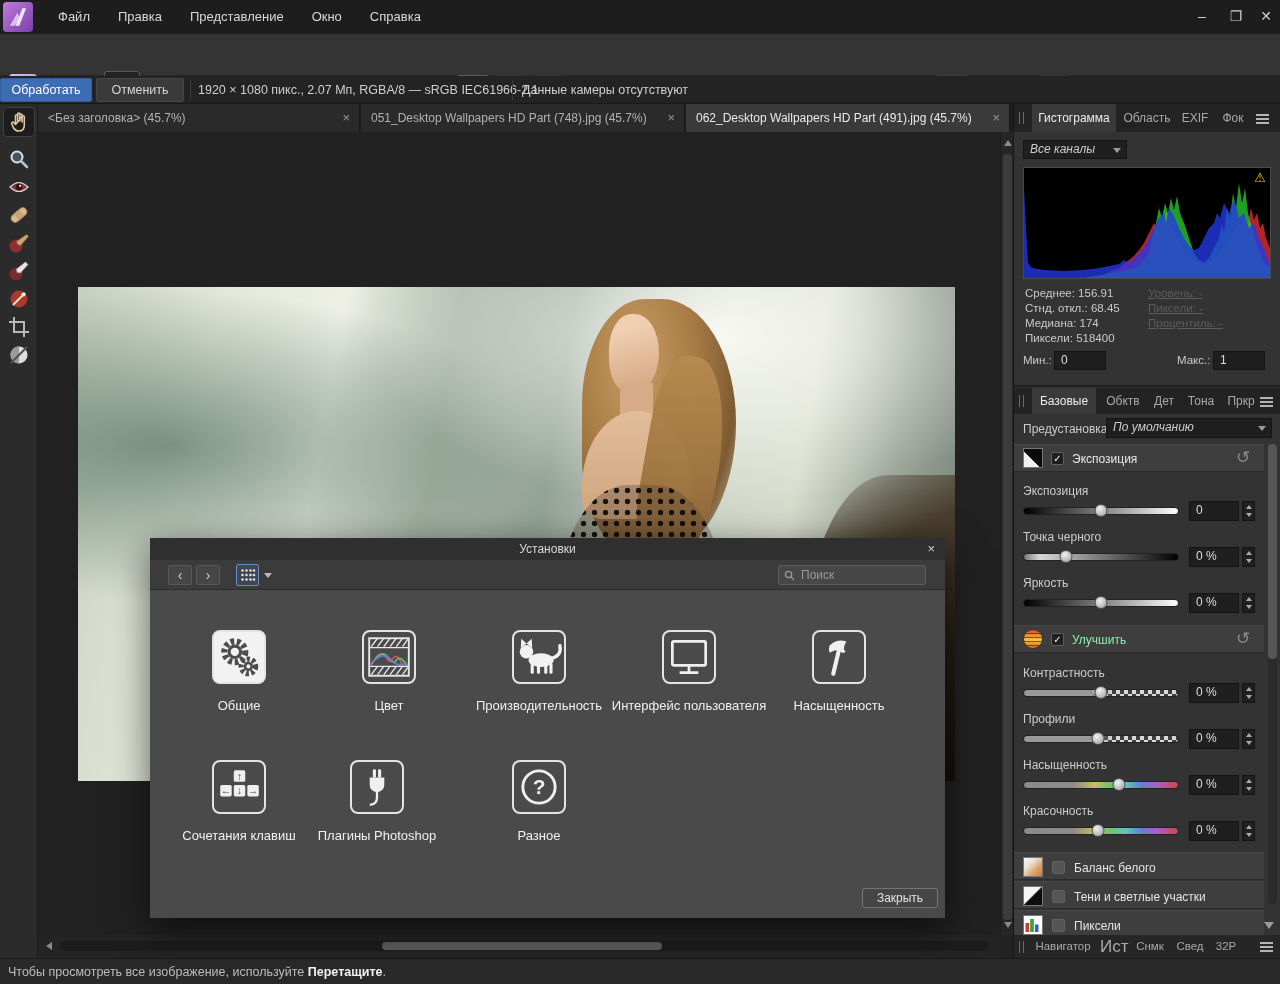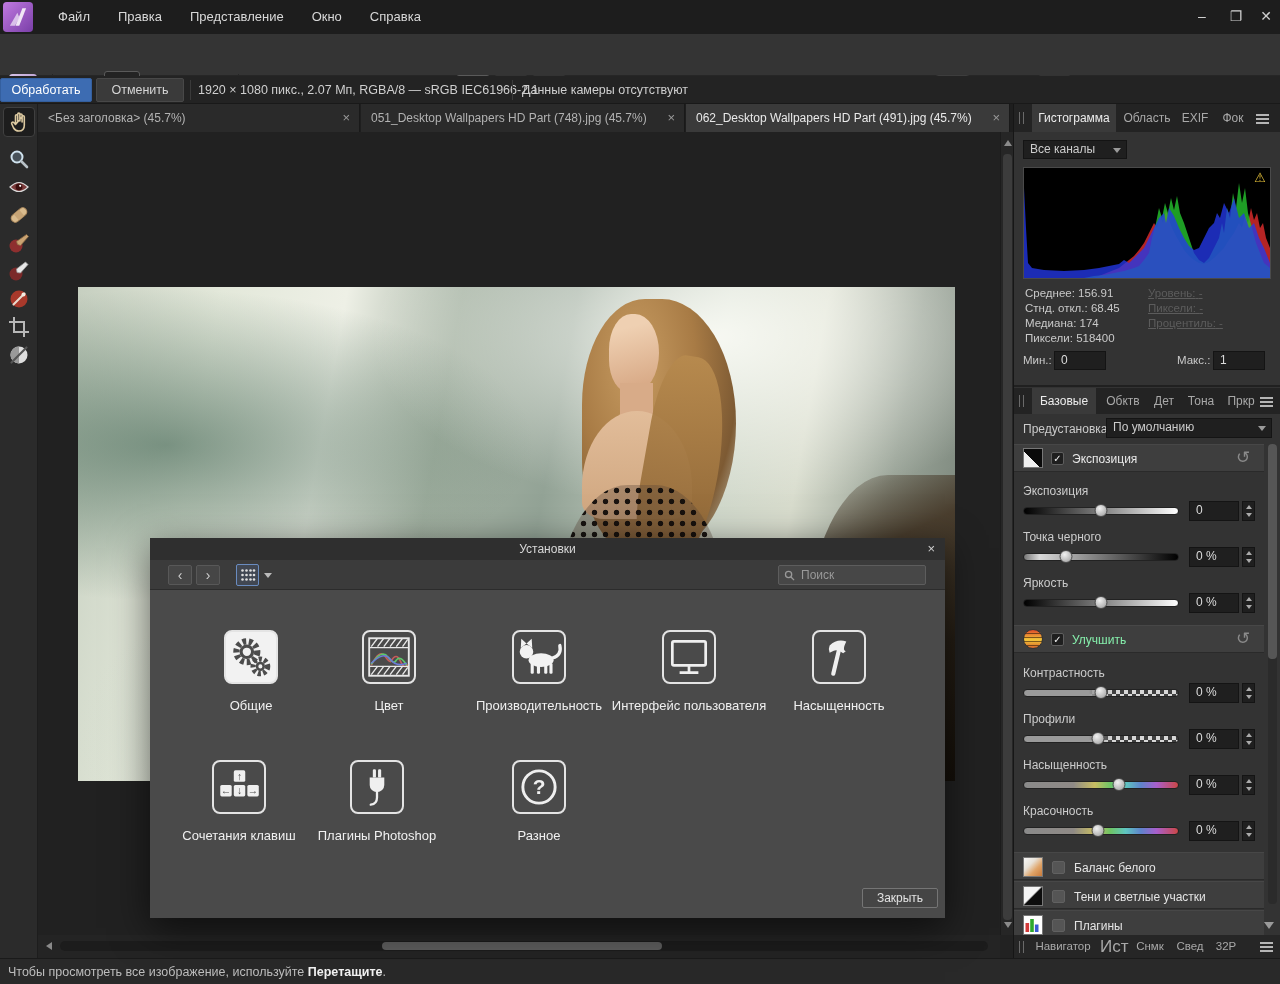--- a/index.html
+++ b/index.html
@@ -44,21 +44,21 @@
   .hscrollrow{left:38px;top:935px;width:962px;height:23px;background:#242424;}
   .arrow{width:0;height:0;position:absolute;}
   .thumbh{position:absolute;background:#5d5d5d;border-radius:5px;}
   
   .rightpanel{left:1013px;top:104px;width:267px;height:854px;background:#333;border-left:1px solid #161616;}
   .ptabrow{left:0;width:267px;background:#232323;}
   .ptab{position:absolute;top:0;text-align:center;color:#a8a8a8;font-size:12px;}
   .ptab.act{background:#3a3a3a;color:#ececec;}
   .grip{position:absolute;width:5px;height:12px;border-left:1px solid #6a6a6a;border-right:1px solid #6a6a6a;}
   .pmenu{position:absolute;width:13px;height:10px;background:repeating-linear-gradient(#b5b5b5 0 2px,transparent 2px 4px);}
-  .dd{background:#1f1f1f;border:1px solid #141414;color:#cccccc;font-size:12px;line-height:17px;padding:0 6px;position:absolute;}
+  .dd{background:#1f1f1f;border:1px solid #141414;color:#cccccc;font-size:12px;line-height:17px;padding:0 6px;position:absolute;font-style:italic;}
   .dd .caret{position:absolute;right:5px;top:7px;width:0;height:0;border-left:4px solid transparent;border-right:4px solid transparent;border-top:5px solid #9a9a9a;}
   .stat{position:absolute;font-size:11.5px;color:#c9c9c9;white-space:nowrap;}
   .stat.dim{color:#5c5c5c;text-decoration:underline;}
   .vbox{position:absolute;background:#1f1f1f;border:1px solid #141414;color:#dcdcdc;font-size:12px;line-height:17px;padding:0 6px;}
   .step{position:absolute;width:13px;background:#1f1f1f;border:1px solid #141414;display:flex;flex-direction:column;align-items:center;justify-content:space-evenly;}
   .tri-up{width:0;height:0;border-left:3.5px solid transparent;border-right:3.5px solid transparent;border-bottom:4px solid #aaa;}
   .tri-dn{width:0;height:0;border-left:3.5px solid transparent;border-right:3.5px solid transparent;border-top:4px solid #aaa;}
   .sect{position:absolute;width:250px;height:28px;background:#3e3e3e;border-top:1px solid #474747;border-bottom:1px solid #2a2a2a;}
   .cb{position:absolute;width:13px;height:13px;background:#1f1f1f;border:1px solid #5e5e5e;color:#efefef;font-size:10px;line-height:12px;text-align:center;border-radius:2px;}
   .cb.un{background:#555;border:1px solid #616161;}
@@ -533,21 +533,21 @@
     </div>
     <div class="srow" style="top:806px">
       <div class="secticon" style="left:9px;top:4px;background:#fff;padding:0">
         <svg width="18" height="18" viewBox="0 0 18 18">
             <rect x="1.5" y="7" width="3.6" height="9" fill="#d23a3a"></rect>
             <rect x="6.2" y="3" width="3.6" height="13" fill="#2ea82e"></rect>
             <rect x="10.9" y="8.5" width="3.6" height="7.5" fill="#3a5ad2"></rect>
           </svg>
       </div>
       <div class="cb un" style="left:38px;top:8px"></div>
-      <div class="slabel" style="left:60px;top:8px;color:#e4e4e4">Плагины</div>
+      <div class="slabel" style="left:60px;top:8px;color:#e4e4e4">Пиксели</div>
       <div class="arrow" style="left:250px;top:11px;border-left:5px solid transparent;border-right:5px solid transparent;border-top:7px solid #9a9a9a"></div>
     </div>
 
     <div class="pscroll" style="left:254px;top:340px;height:460px">
       <div class="pthumb" style="left:0;top:0;height:215px"></div>
     </div>
 
     <div class="abs ptabrow" style="top:831px;height:23px;background:#262626">
       <div class="grip" style="left:5px;top:6px"></div>
       <div class="ptab" style="left:16px;width:66px;line-height:23px;font-size:11.5px">Навигатор</div>
@@ -588,21 +588,21 @@
       <div class="arrow" style="left:114px;top:13px;border-left:4px solid transparent;border-right:4px solid transparent;border-top:5px solid #bbb"></div>
       <div class="searchbox" style="left:628px;top:5px">
         <svg width="11" height="11" viewBox="0 0 12 12">
             <circle cx="5" cy="5" r="3.4" fill="none" stroke="#999" stroke-width="1.4"></circle>
             <path d="M7.6 7.6L11 11" stroke="#999" stroke-width="1.4"></path>
           </svg>
         <input type="text" placeholder="Поиск" style="">
       </div>
     </div>
 
-    <div class="ditem" style="left:26px;top:92px">
+    <div class="ditem" style="left:14px;top:92px">
       <span class="dicon fill"><svg width="50" height="50" viewBox="0 0 48 48">
             <circle cx="20" cy="19" r="10" fill="none" stroke="#4c4c4c" stroke-width="6" stroke-dasharray="3.5 2.6"></circle>
             <circle cx="20" cy="19" r="5.5" fill="none" stroke="#4c4c4c" stroke-width="3"></circle>
             <circle cx="33" cy="33" r="7" fill="none" stroke="#4c4c4c" stroke-width="5" stroke-dasharray="3 2.2"></circle>
             <circle cx="33" cy="33" r="3.2" fill="none" stroke="#4c4c4c" stroke-width="2.5"></circle>
           </svg></span>
       <div class="dlabel" style="top:68px">Общие</div>
     </div>
     <div class="ditem" style="left:164px;top:92px">
       <span class="dicon"><svg width="50" height="50" viewBox="0 0 48 48">

